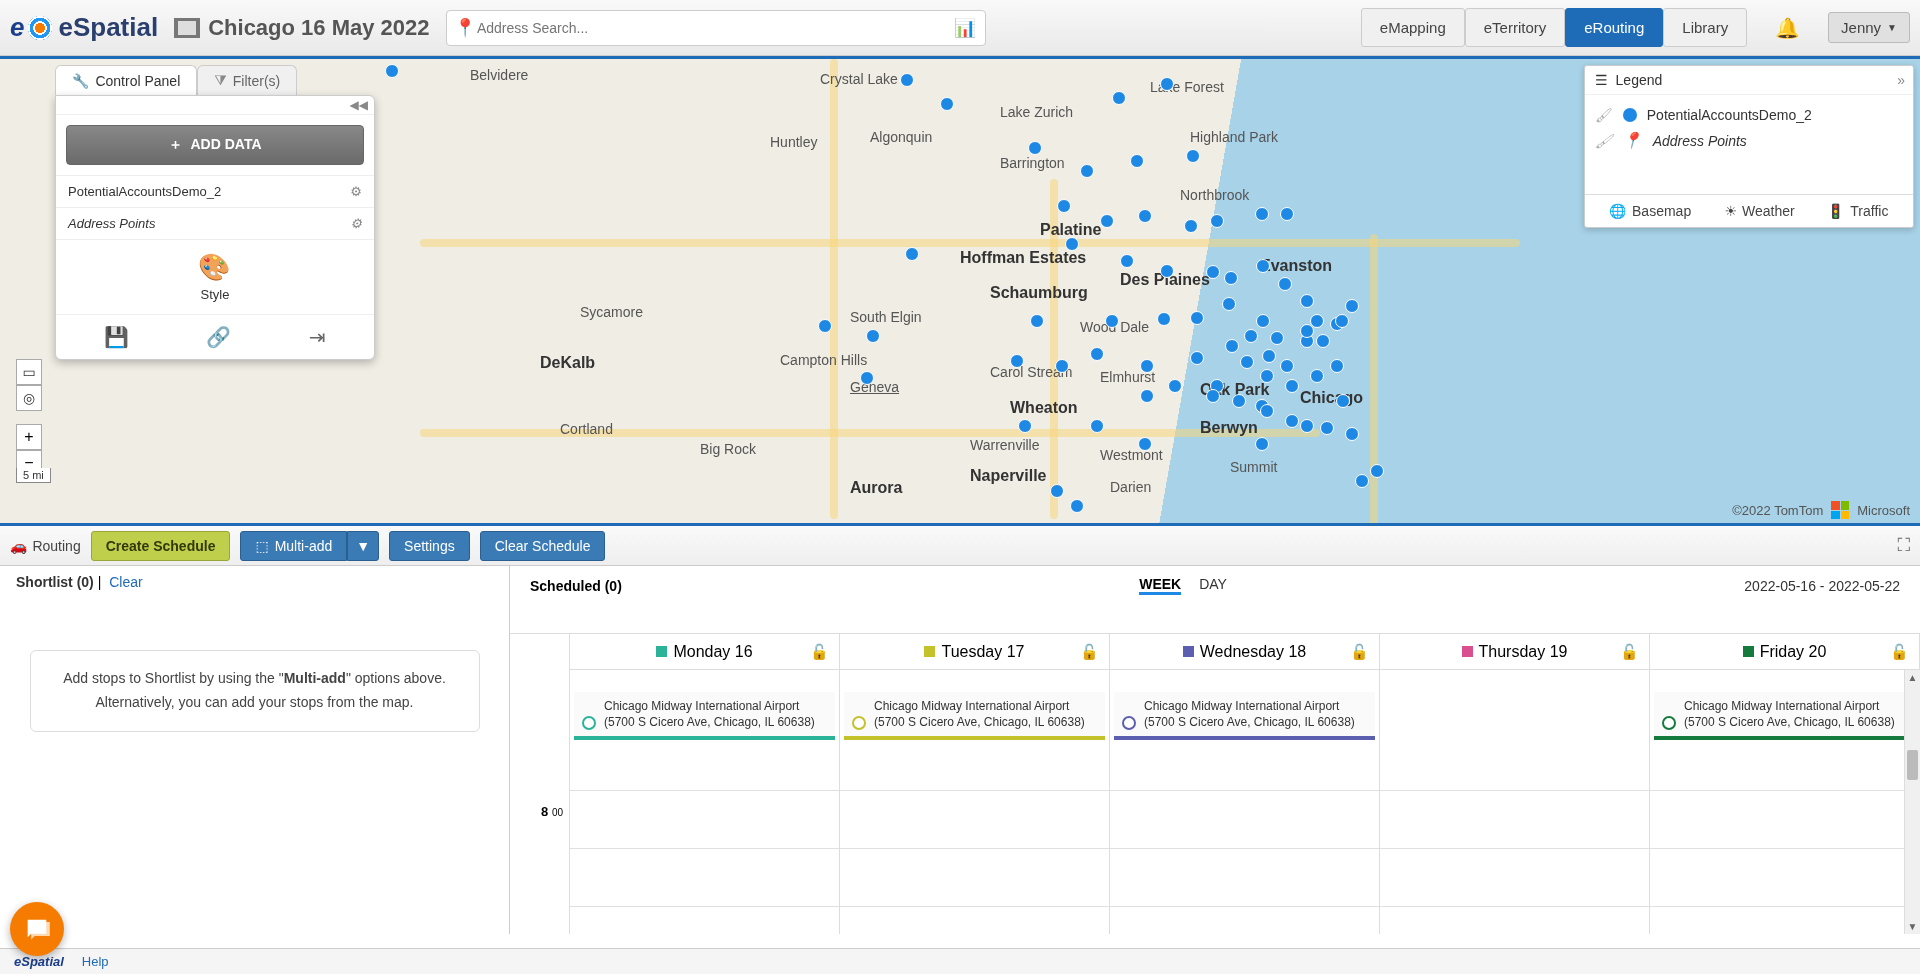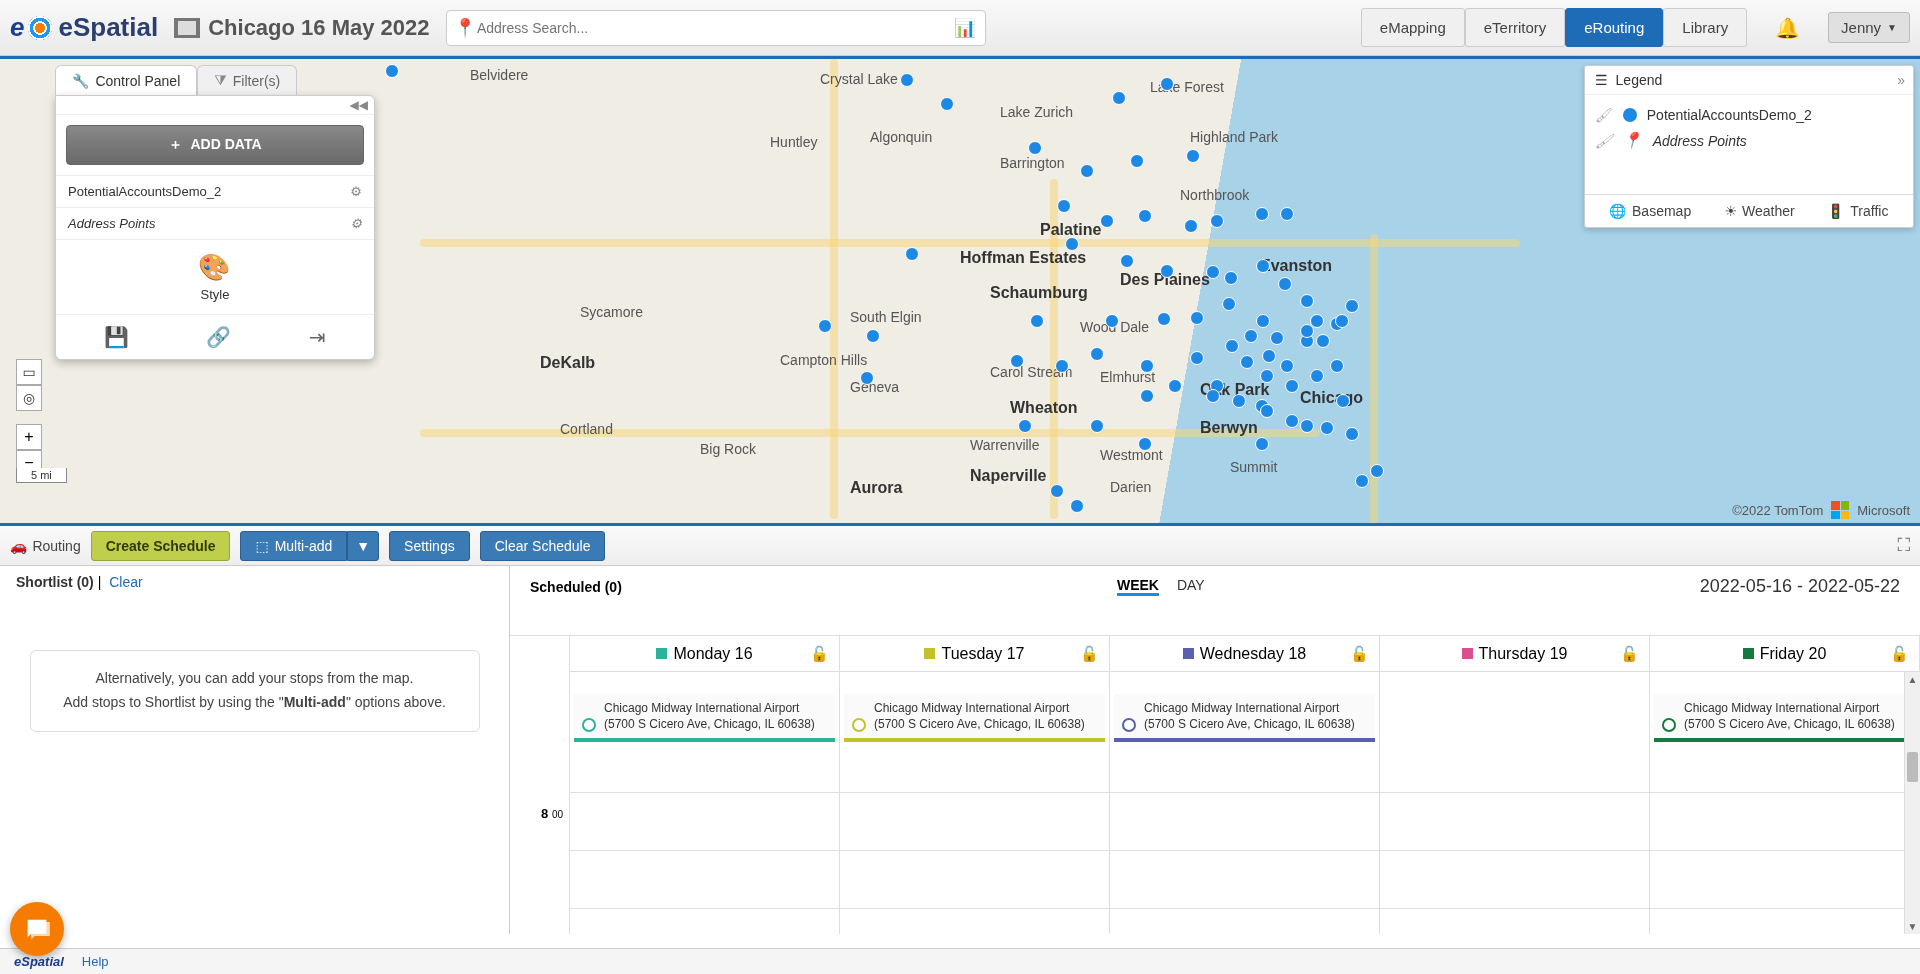--- a/index.html
+++ b/index.html
@@ -51,21 +51,21 @@
 .style-sect .palette { font-size:26px;}
 .style-sect .lbl { font-size:13px; color:#333; margin-top:4px;}
 .cp-actions { display:flex; justify-content:space-around; padding:10px; border-top:1px solid #eee; font-size:20px; color:#666;}
 .cp-actions span { cursor:pointer; }
 
 
 .map-ctrls { position:absolute; top:300px; left:16px; display:flex; flex-direction:column; gap:0; }
 .map-ctrls button { width:26px; height:26px; background:#fff; border:1px solid #aaa; font-size:14px; cursor:pointer; color:#333;}
 .extra-ctrls { position:absolute; top:365px; left:16px; display:flex; flex-direction:column;}
 .extra-ctrls button { width:26px; height:26px; background:#fff; border:1px solid #aaa; font-size:16px; cursor:pointer;}
-.scale-bar { position:absolute; bottom:40px; left:16px; background:#fff; border:1px solid #888; border-top:none; padding:1px 14px; font-size:11px; color:#333;}
+.scale-bar { position:absolute; bottom:40px; left:16px; background:#fff; border:1px solid #888; border-top:none; padding:1px 6px; font-size:11px; color:#333;}
 
 
 .legend { position:absolute; top:6px; right:6px; width:330px; background:#fff; border:1px solid #ccc; border-radius:3px; box-shadow:0 2px 6px rgba(0,0,0,.2);}
 .legend-head { padding:6px 10px; display:flex; align-items:center; gap:8px; border-bottom:1px solid #eee; font-size:14px; color:#333;}
 .legend-body { padding:8px 10px 40px; }
 .legend-item { display:flex; align-items:center; gap:10px; padding:4px 0; font-size:14px; color:#333;}
 .legend-item .sym-dot { width:14px; height:14px; background:#1e88e5; border-radius:50%;}
 .legend-item .sym-pin { color:#1e6bb8; font-size:16px;}
 .legend-item .brush { color:#aaa; font-size:14px;}
 .legend-item.italic { font-style:italic; }
@@ -92,21 +92,21 @@
 .shortlist-head a { color:#1e6bb8; text-decoration:none; margin-left:4px; cursor:pointer;}
 .shortlist-help { margin:60px auto 0; max-width:450px; border:1px solid #ddd; border-radius:6px; padding:16px 18px; text-align:center; font-size:14px; color:#444; line-height:1.7;}
 .shortlist-help b { font-weight:bold;}
 
 .schedule { flex:1; display:flex; flex-direction:column; position:relative;gap:32px;}
 .sched-top { display:flex; align-items:center; padding:10px 20px 6px; }
 .sched-top .title { font-size:14px; font-weight:bold;}
 .sched-top .viewmode { margin:0 auto; display:flex; gap:18px; font-size:14px; }
 .sched-top .viewmode span { cursor:pointer; color:#333;}
 .sched-top .viewmode span.active { font-weight:bold; border-bottom:3px solid #1e88e5; color:#000;}
-.sched-top .daterange { font-size:18px; color:#333;}
+.sched-top .daterange { font-size:14px; color:#333;}
 
 .cal { flex:1; display:flex; border-top:1px solid #ddd; position:relative; overflow:hidden;}
 .cal-time { width:60px; border-right:1px solid #ddd; position:relative;}
 .cal-time .t8 { position:absolute; top:170px; right:6px; font-size:13px; text-align:right;}
 .cal-time .t8 .min { font-size:10px;}
 .cal-cols { flex:1; display:flex;}
 .cal-col { flex:1; border-right:1px solid #ddd; display:flex; flex-direction:column;}
 .cal-head { height:36px; display:flex; align-items:center; justify-content:center; gap:6px; border-bottom:1px solid #ddd; position:relative;}
 .cal-head .sq { width:11px; height:11px; display:inline-block;}
 .cal-head .lock { position:absolute; right:10px; color:#aaa; font-size:15px;}
@@ -195,21 +195,21 @@
       <span class="city-label bold" style="left: 1010px; top: 340px;">Wheaton</span>
       <span class="city-label bold" style="left: 1200px; top: 360px;">Berwyn</span>
       <span class="city-label" style="left: 970px; top: 378px;">Warrenville</span>
       <span class="city-label bold" style="left: 970px; top: 408px;">Naperville</span>
       <span class="city-label" style="left: 1100px; top: 388px;">Westmont</span>
       <span class="city-label" style="left: 1230px; top: 400px;">Summit</span>
       <span class="city-label" style="left: 1110px; top: 420px;">Darien</span>
       <span class="city-label bold" style="left: 850px; top: 420px;">Aurora</span>
       <span class="city-label" style="left: 700px; top: 382px;">Big Rock</span>
       <span class="city-label" style="left: 560px; top: 362px;">Cortland</span>
-      <span class="city-label" style="left: 850px; top: 320px;">Geneva</span>
+      <span class="city-label" style="left: 850px; top: 320px; text-decoration: underline;">Geneva</span>
     </div>
   <div id="map-points">
       <div class="point" style="left: 385px; top: 5px;"></div>
       <div class="point" style="left: 900px; top: 14px;"></div>
       <div class="point" style="left: 940px; top: 38px;"></div>
       <div class="point" style="left: 1112px; top: 32px;"></div>
       <div class="point" style="left: 1160px; top: 18px;"></div>
       <div class="point" style="left: 1028px; top: 82px;"></div>
       <div class="point" style="left: 1080px; top: 105px;"></div>
       <div class="point" style="left: 1130px; top: 95px;"></div>
@@ -392,22 +392,22 @@
   <span class="expand">⛶</span>
 </div>
 
 <div class="lower">
   <div class="shortlist">
     <div class="shortlist-head">
       <b>Shortlist (0)</b> |
       <a>Clear</a>
     </div>
     <div class="shortlist-help">
+      <div><span>Add stops to Shortlist by using the "</span><b>Multi-add</b><span>" options above.</span></div>
       <div>Alternatively, you can add your stops from the map.</div>
-      <div><span>Add stops to Shortlist by using the "</span><b>Multi-add</b><span>" options above.</span></div>
     </div>
   </div>
 
   <div class="schedule">
     <div class="sched-top">
       <div class="title">Scheduled (0)</div>
       <div class="viewmode">
         <span class="active">WEEK</span>
         <span>DAY</span>
       </div>

